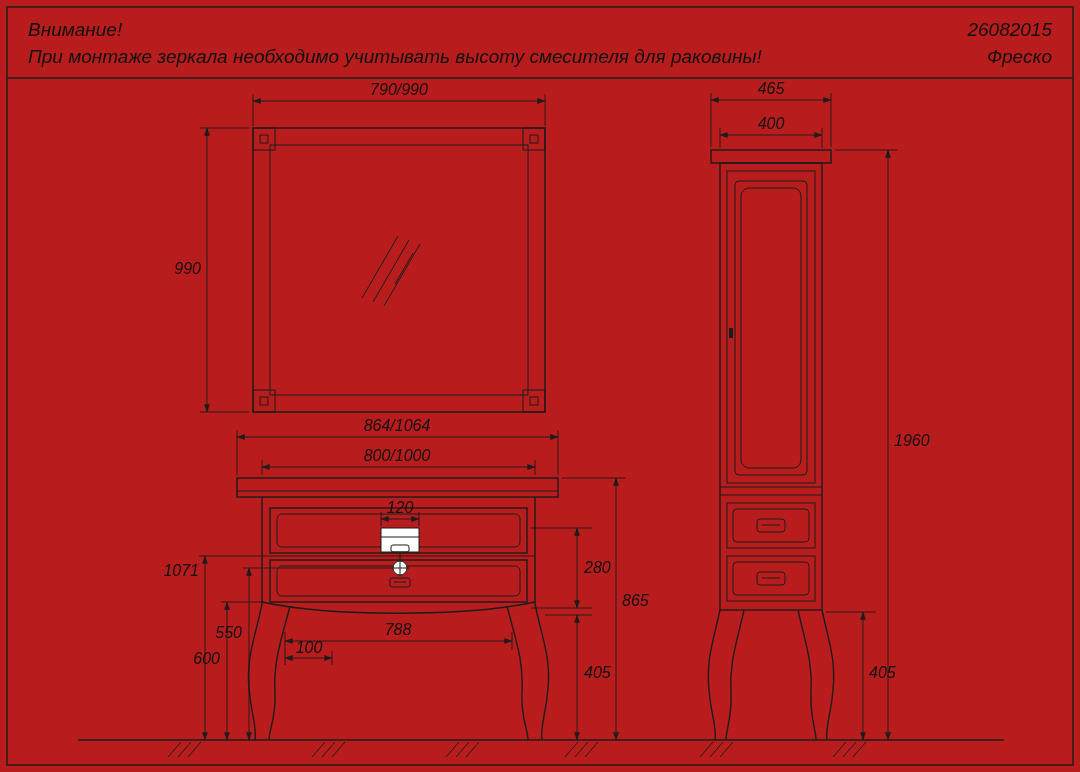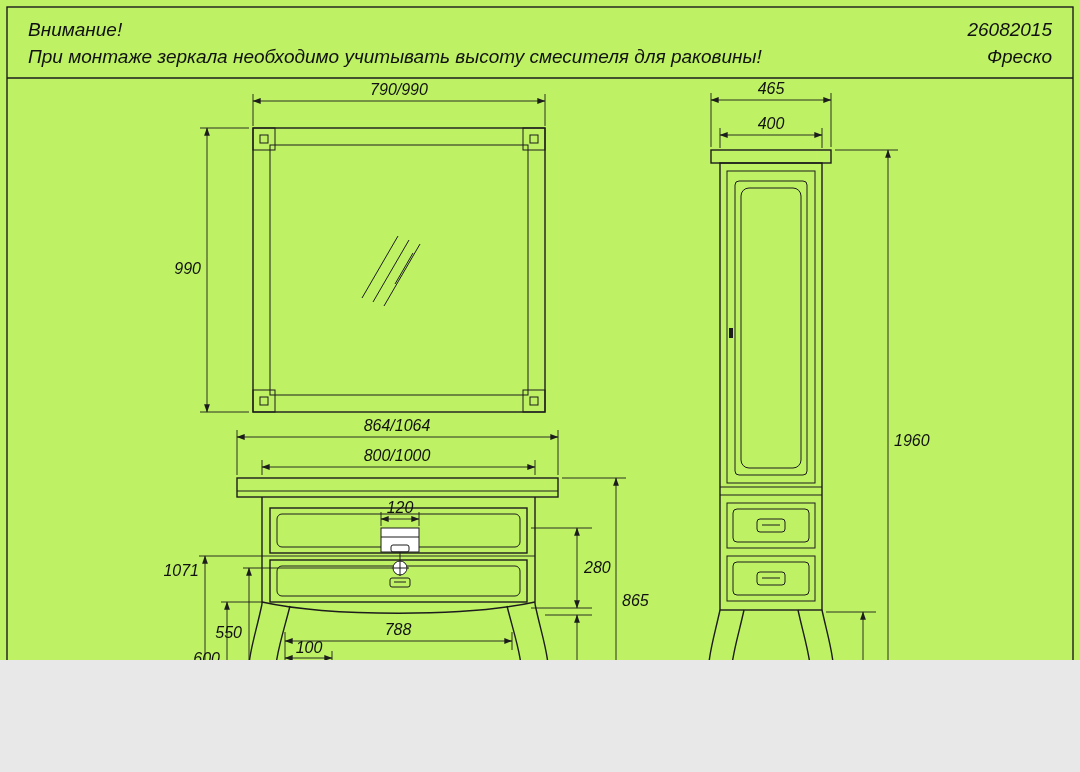--- a/index.html
+++ b/index.html
@@ -1,17 +1,17 @@
 <!DOCTYPE html>
 <html><head>
 <meta charset="utf-8">
 <style>
   html,body{margin:0;padding:0;background:#e8e8e8;}
   .canvas{
-    position:relative;width:1080px;height:660px;background:#bef264;
+    position:relative;width:1080px;height:772px;background:#b91c1c;
     font-family:"Liberation Sans",sans-serif;overflow:hidden;
   }
   svg{position:absolute;left:0;top:0;}
   .obj{stroke:#1c1c1c;stroke-width:1.4;fill:none;}
   .det{stroke:#1c1c1c;stroke-width:1;fill:none;}
   .dim{stroke:#1c1c1c;stroke-width:0.9;fill:none;}
   .hdr{font:italic 19px "Liberation Sans",sans-serif;fill:#111;}
   .dimtxt{font:italic 16px "Liberation Sans",sans-serif;fill:#111;}
 </style>
 </head>

